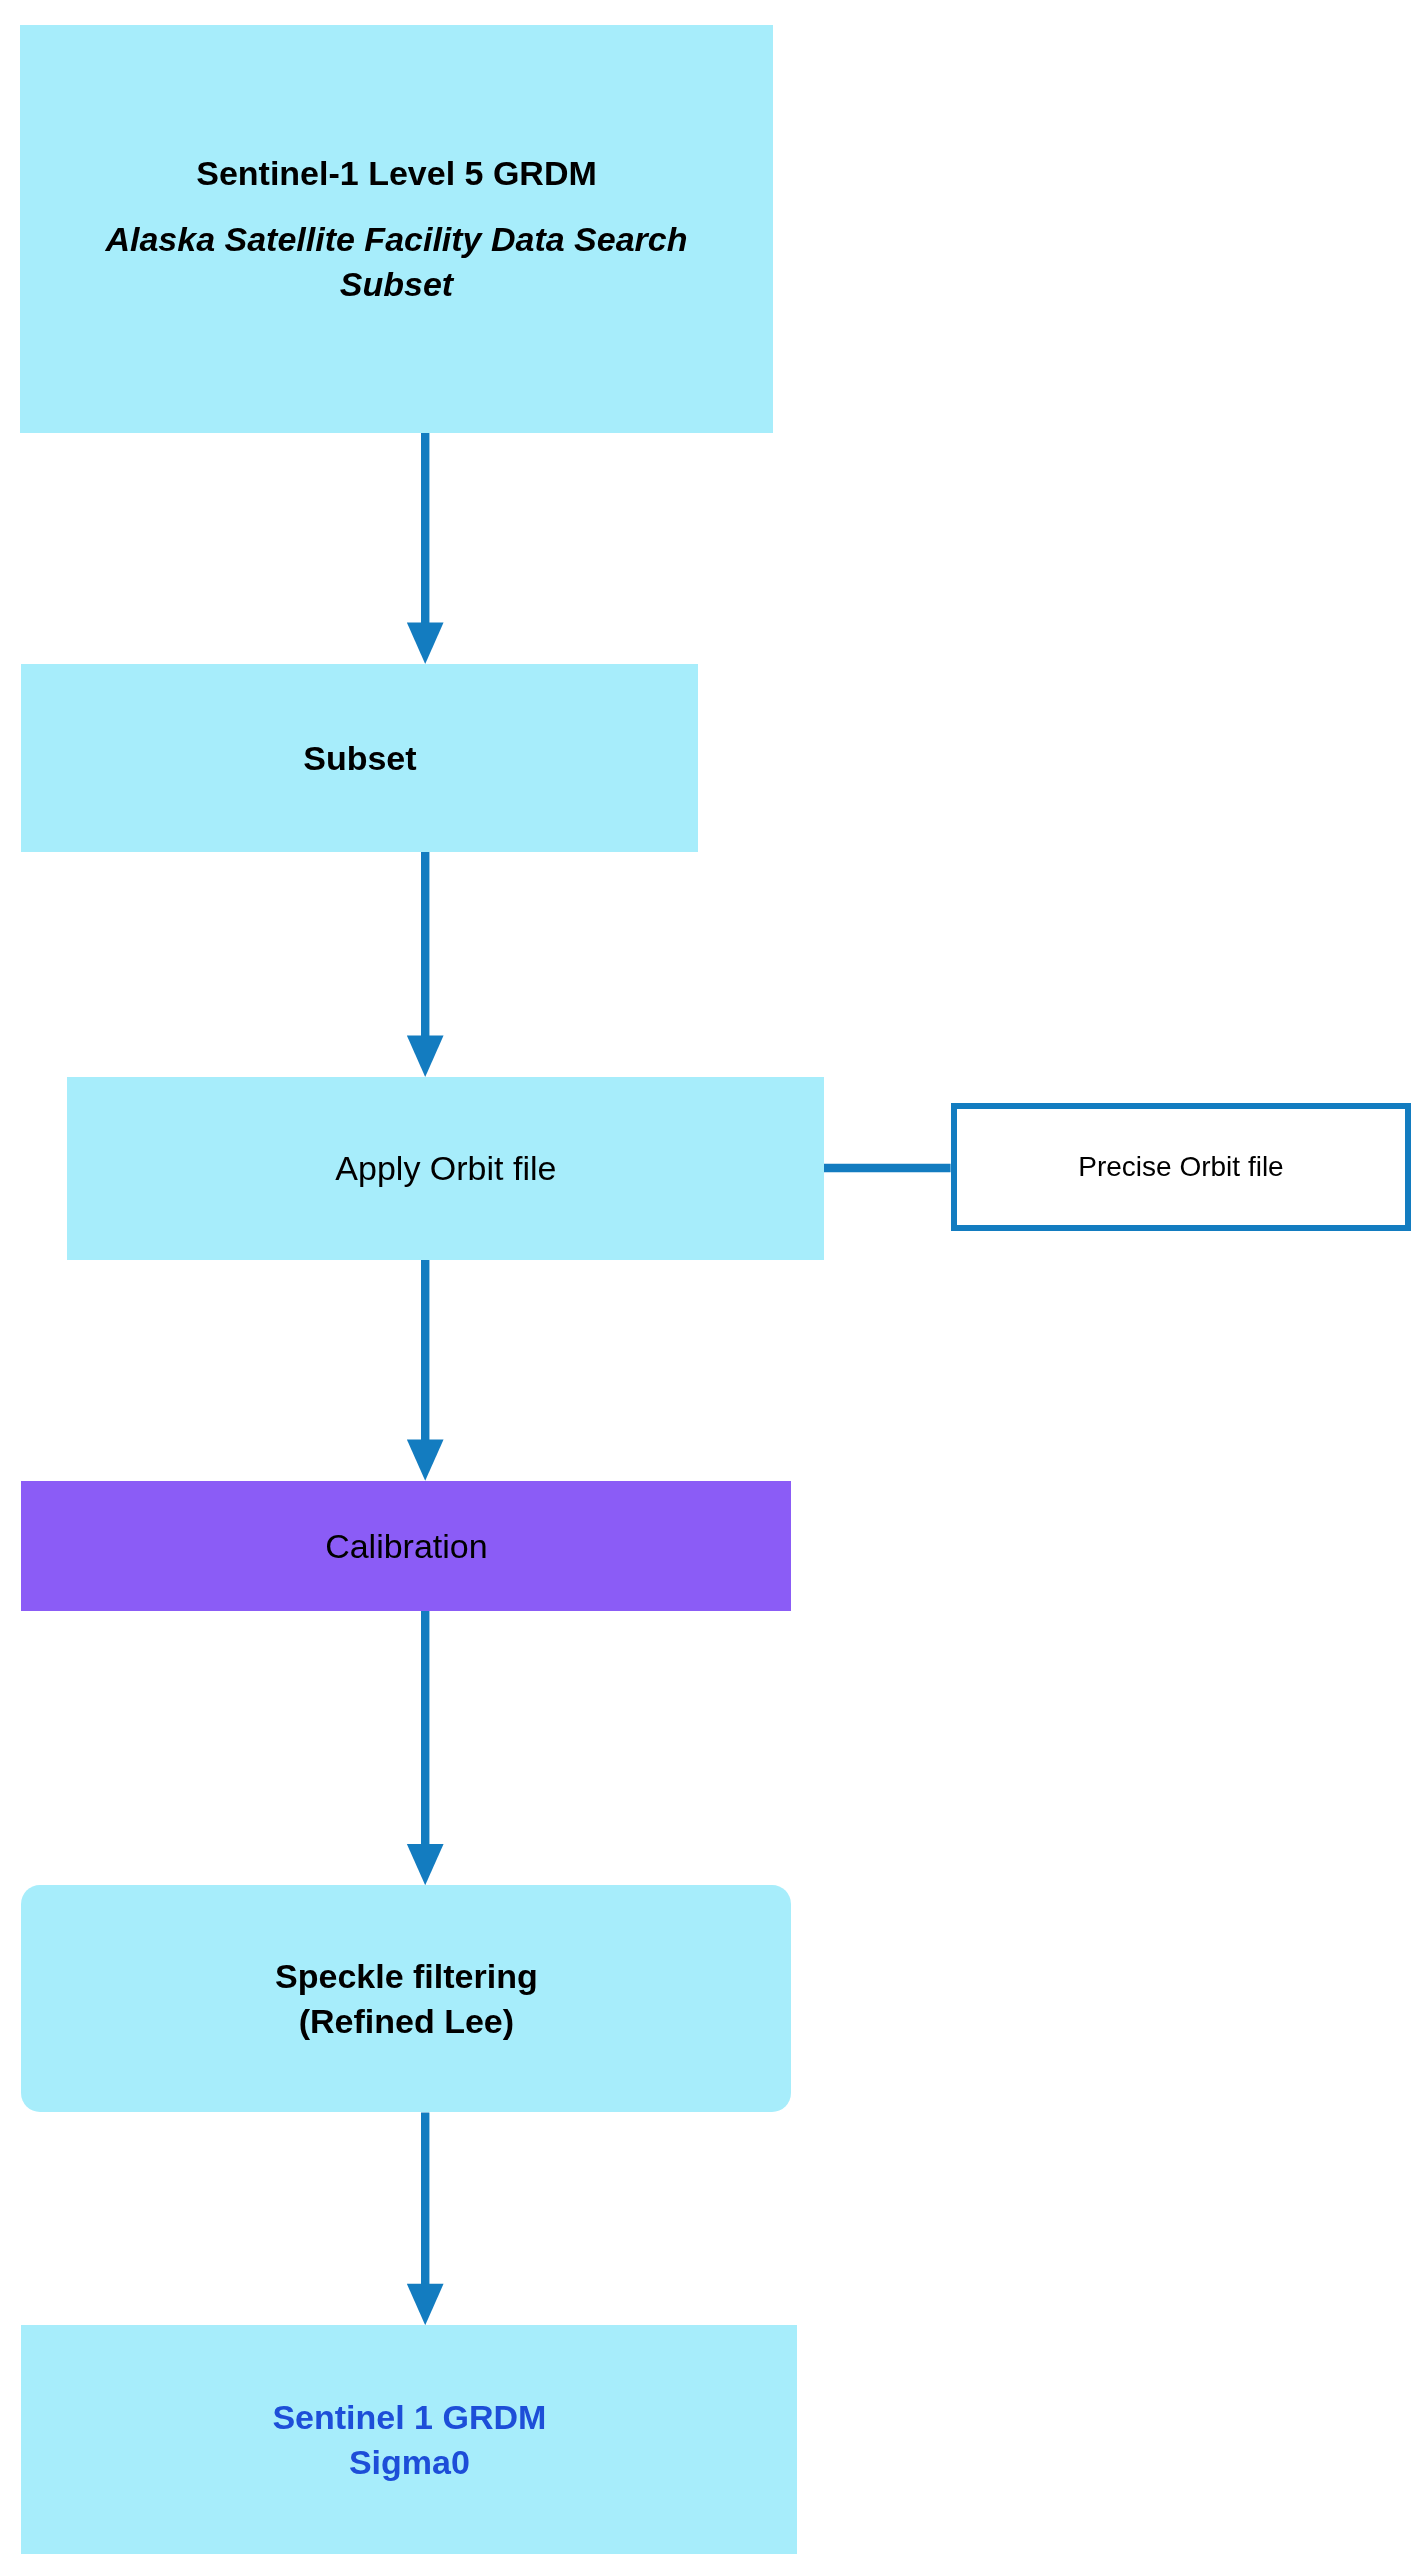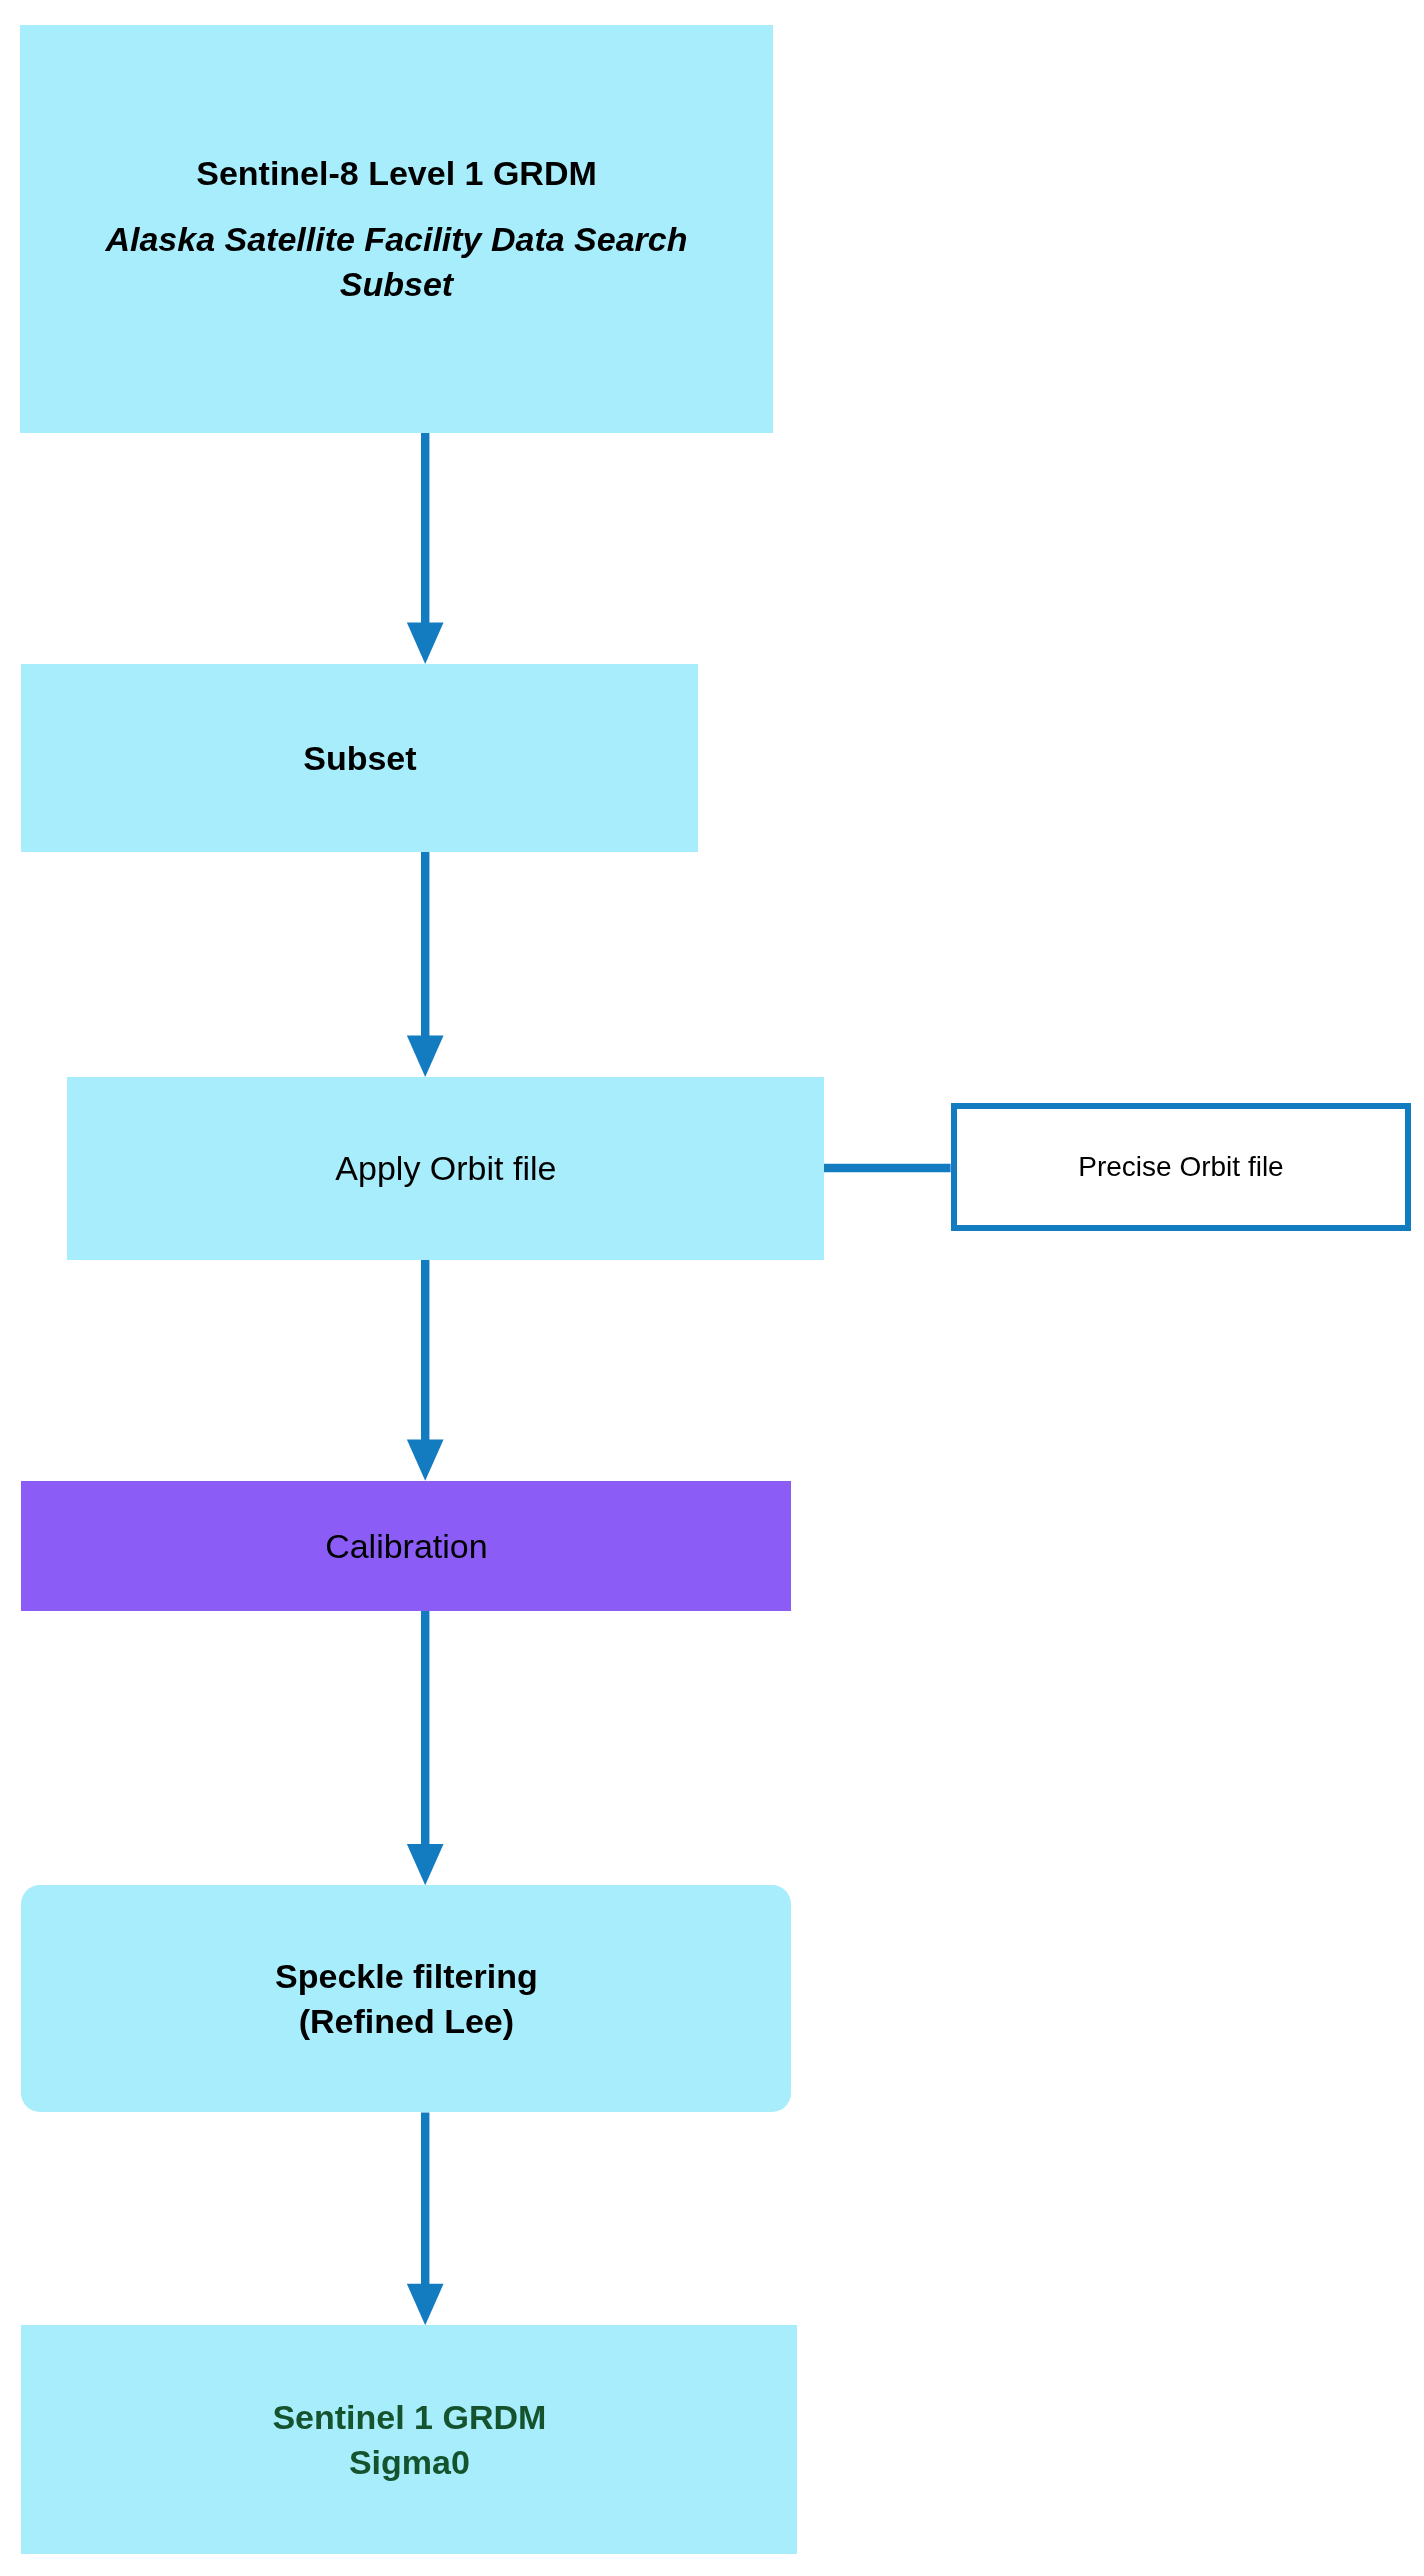--- a/index.html
+++ b/index.html
@@ -89,40 +89,40 @@
         <line x1="556" y1="2106" x2="556" y2="2415" stroke="#137cc0" stroke-width="11"></line>
         <polygon points="532,2411 580,2411 556,2465" fill="#137cc0"></polygon>
       </g>
       <g>
         <line x1="556" y1="2762" x2="556" y2="2990" stroke="#137cc0" stroke-width="11"></line>
         <polygon points="532,2986 580,2986 556,3040" fill="#137cc0"></polygon>
       </g>
     </svg>
   <div id="node-layer">
       <div class="node filled" style="left: 20px; top: 25px; width: 753px; height: 408px; font-size: 34px; background: rgb(167, 237, 251); color: rgb(0, 0, 0);">
-        <span class="node-line line-bold">Sentinel-8 Level 1 GRDM</span>
+        <span class="node-line line-bold">Sentinel-1 Level 5 GRDM</span>
         <span class="gap-line"></span>
         <span class="node-line line-bolditalic">Alaska Satellite Facility Data Search</span>
         <span class="node-line line-bolditalic">Subset</span>
       </div>
       <div class="node filled" style="left: 21.4px; top: 664px; width: 677px; height: 188px; font-size: 34px; background: rgb(167, 237, 251); color: rgb(0, 0, 0);">
         <span class="node-line line-bold">Subset</span>
       </div>
       <div class="node filled" style="left: 21.4px; top: 1077px; width: 757px; height: 183px; font-size: 34px; background: rgb(167, 237, 251); color: rgb(0, 0, 0); margin-left: 46px;">
         <span class="node-line line-regular">Apply Orbit file</span>
       </div>
       <div class="node outlined" style="left: 951px; top: 1103px; width: 460px; height: 128px; font-size: 28px; background: rgb(255, 255, 255); border-color: rgb(19, 124, 192); color: rgb(0, 0, 0);">
         <span class="node-line line-regular">Precise Orbit file</span>
       </div>
       <div class="node filled" style="left: 21.4px; top: 1481px; width: 770px; height: 130px; font-size: 34px; background: #8b5cf6; color: rgb(0, 0, 0);">
         <span class="node-line line-regular">Calibration</span>
       </div>
       <div class="node filled" style="left: 21.4px; top: 1885px; width: 770px; height: 227px; font-size: 34px; background: rgb(167, 237, 251); color: rgb(0, 0, 0); border-radius: 19px;">
         <span class="node-line line-bold">Speckle filtering</span>
         <span class="node-line line-bold">(Refined Lee)</span>
       </div>
-      <div class="node filled" style="left: 21.4px; top: 2325px; width: 776px; height: 229px; font-size: 34px; background: rgb(167, 237, 251); color: #14532d;">
+      <div class="node filled" style="left: 21.4px; top: 2325px; width: 776px; height: 229px; font-size: 34px; background: rgb(167, 237, 251); color: #1d4ed8;">
         <span class="node-line line-bold">Sentinel 1 GRDM</span>
         <span class="node-line line-bold">Sigma0</span>
       </div>
     </div>
 </div>
 
 
 </body></html>

